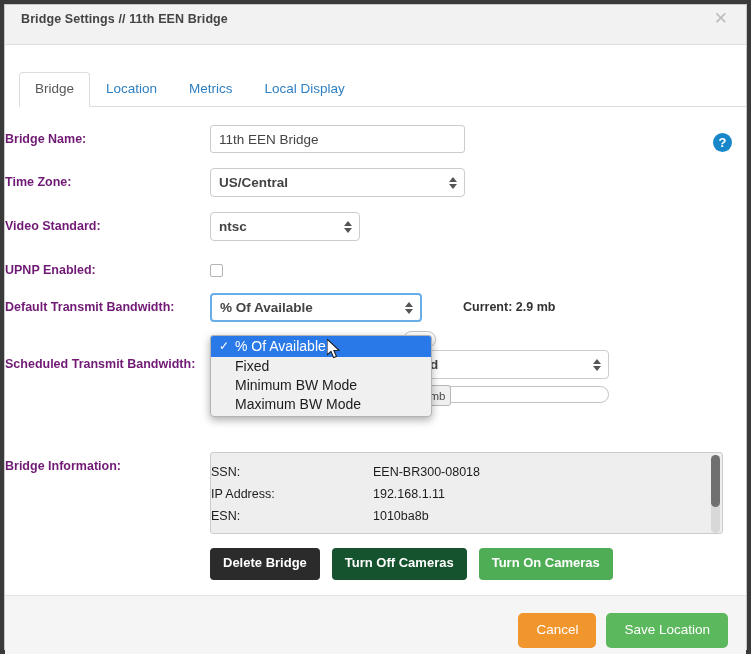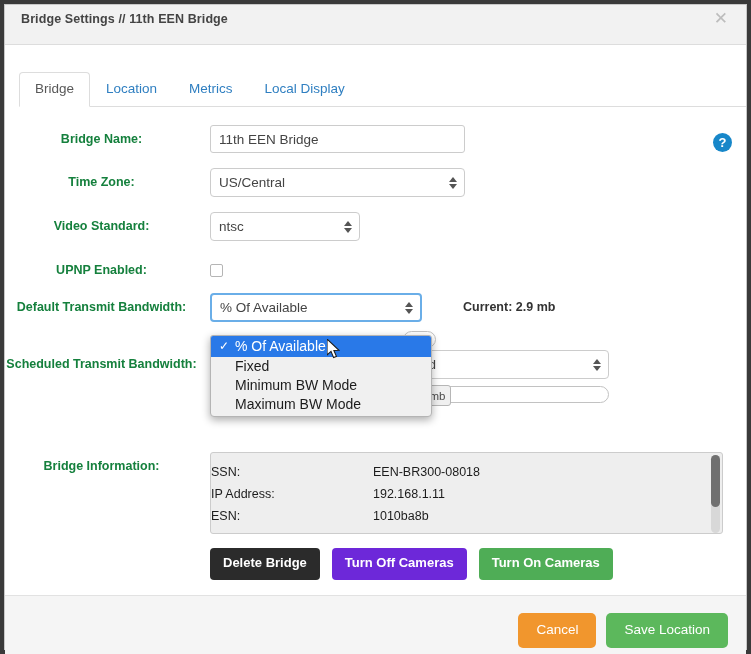--- a/index.html
+++ b/index.html
@@ -104,25 +104,25 @@
     position: relative;
   }
   .frow {
     display: flex;
     align-items: flex-start;
     margin-bottom: 15px;
     position: relative;
   }
   .flabel {
     width: 205px;
-    text-align: center;
+    text-align: left;
     padding-right: 12px;
     font-size: 12.5px;
     font-weight: bold;
-    color: #15803d;
+    color: #701a75;
     padding-top: 6px;
     flex: 0 0 auto;
     line-height: 1.3;
   }
   .fctl { flex: 1 1 auto; position: relative; }
 
   input.txt {
     height: 28px;
     border: 1px solid #cccccc;
     border-radius: 3px;
@@ -143,20 +143,21 @@
     font-size: 13.5px;
     color: #444444;
     display: flex;
     align-items: center;
     padding: 0 22px 0 8px;
     position: relative;
     cursor: pointer;
     user-select: none;
     white-space: nowrap;
     overflow: hidden;
+    font-weight: bold;
   }
   .sel .arrows {
     position: absolute;
     right: 7px; top: 50%;
     transform: translateY(-50%);
     width: 8px; height: 16px;
   }
   .sel .arrows:before, .sel .arrows:after {
     content: ""; position: absolute; left: 0;
     border-left: 4px solid transparent;
@@ -338,21 +339,21 @@
     font-weight: bold;
     color: #ffffff;
     border: none;
     border-radius: 4px;
     padding: 8px 13px 9px 13px;
     cursor: pointer;
     font-family: "Liberation Sans", sans-serif;
     line-height: 1.1;
   }
   #delete-bridge-button { background: #2b2b2b; }
-  #turn-off-cameras-button { background: #6d28d9; }
+  #turn-off-cameras-button { background: #14532d; }
   #turn-on-cameras-button { background: #4fad56; }
 
   
   #footer {
     flex: 0 0 auto;
     height: 71px;
     background: #f5f5f5;
     border-top: 1px solid #e2e2e2;
     display: flex;
     align-items: center;

